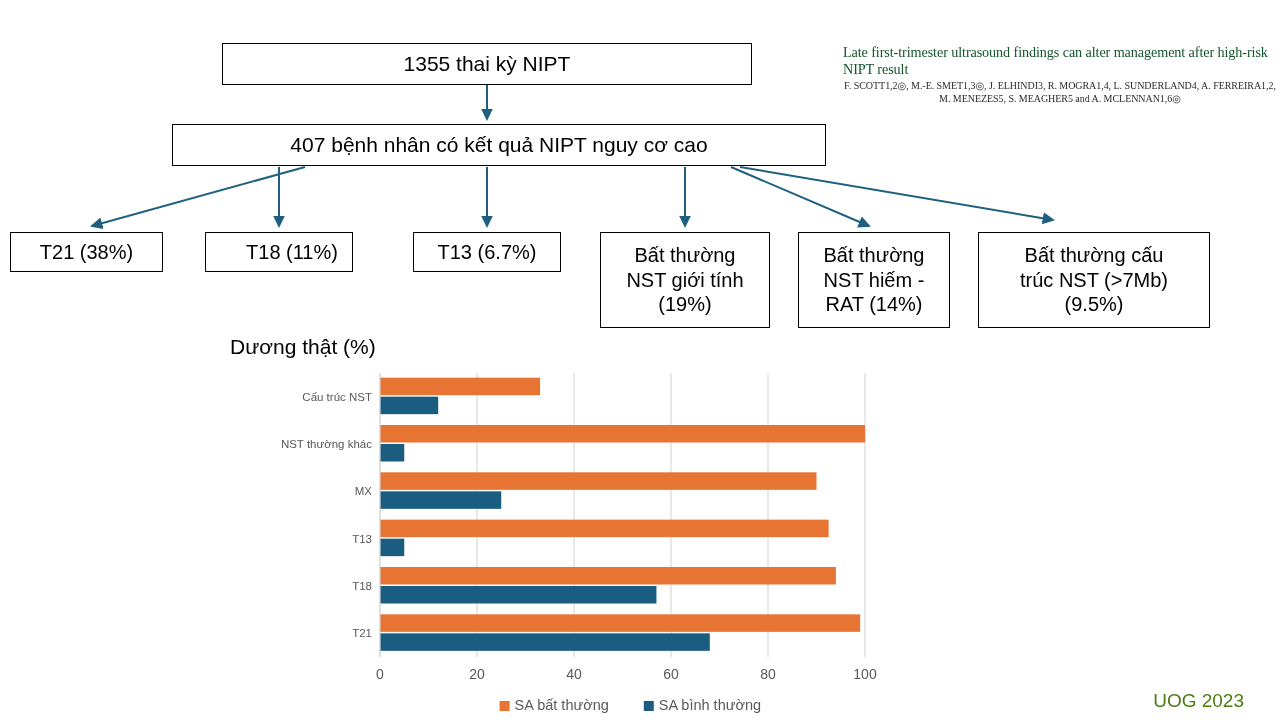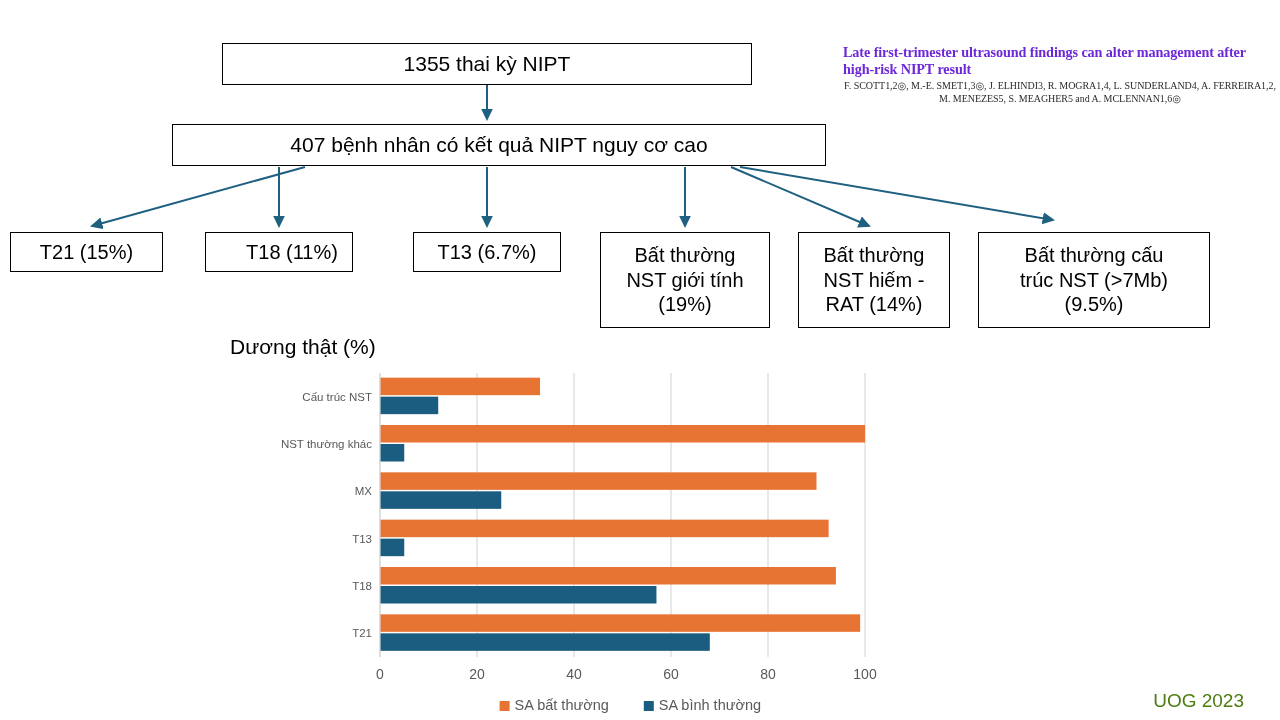--- a/index.html
+++ b/index.html
@@ -63,24 +63,24 @@
   }
 
   
   #paper-block {
     position: absolute;
     left: 843px; top: 44px;
     width: 434px;
   }
   #paper-title {
     font-family: "Liberation Serif", serif;
-    font-weight: bold;
+    font-weight: normal;
     font-size: 14.2px;
     line-height: 1.22;
-    color: #6d28d9;
+    color: #14532d;
     letter-spacing: -0.1px;
   }
   #paper-authors {
     font-family: "Liberation Serif", serif;
     font-size: 10px;
     line-height: 1.33;
     color: #2b2b2b;
     letter-spacing: -0.05px;
     text-align: center;
   }
@@ -147,21 +147,21 @@
     <line x1="487" y1="167" x2="487" y2="226" stroke="#1F6080" stroke-width="2" marker-end="url(#ah)"></line>
     <line x1="685" y1="167" x2="685" y2="226" stroke="#1F6080" stroke-width="2" marker-end="url(#ah)"></line>
     <line x1="731" y1="167" x2="869" y2="226" stroke="#1F6080" stroke-width="2" marker-end="url(#ah)"></line>
     <line x1="740" y1="167" x2="1053" y2="220" stroke="#1F6080" stroke-width="2" marker-end="url(#ah)"></line>
   </svg>
 
   <div class="node" id="node-top">1355 thai kỳ NIPT</div>
 
   <div class="node" id="node-second">407 bệnh nhân có kết quả NIPT nguy cơ cao</div>
 
-  <div class="node leaf-small" id="leaf-t21">T21 (15%)</div>
+  <div class="node leaf-small" id="leaf-t21">T21 (38%)</div>
 
   <div class="node leaf-small" id="leaf-t18">T18 (11%)</div>
 
   <div class="node leaf-small" id="leaf-t13">T13 (6.7%)</div>
 
   <div class="node" id="leaf-sex">Bất thường<br>NST giới tính<br>(19%)</div>
 
   <div class="node" id="leaf-rat">Bất thường<br>NST hiếm -<br>RAT (14%)</div>
 
   <div class="node" id="leaf-struct">Bất thường cấu<br>trúc NST (&gt;7Mb)<br>(9.5%)</div>

